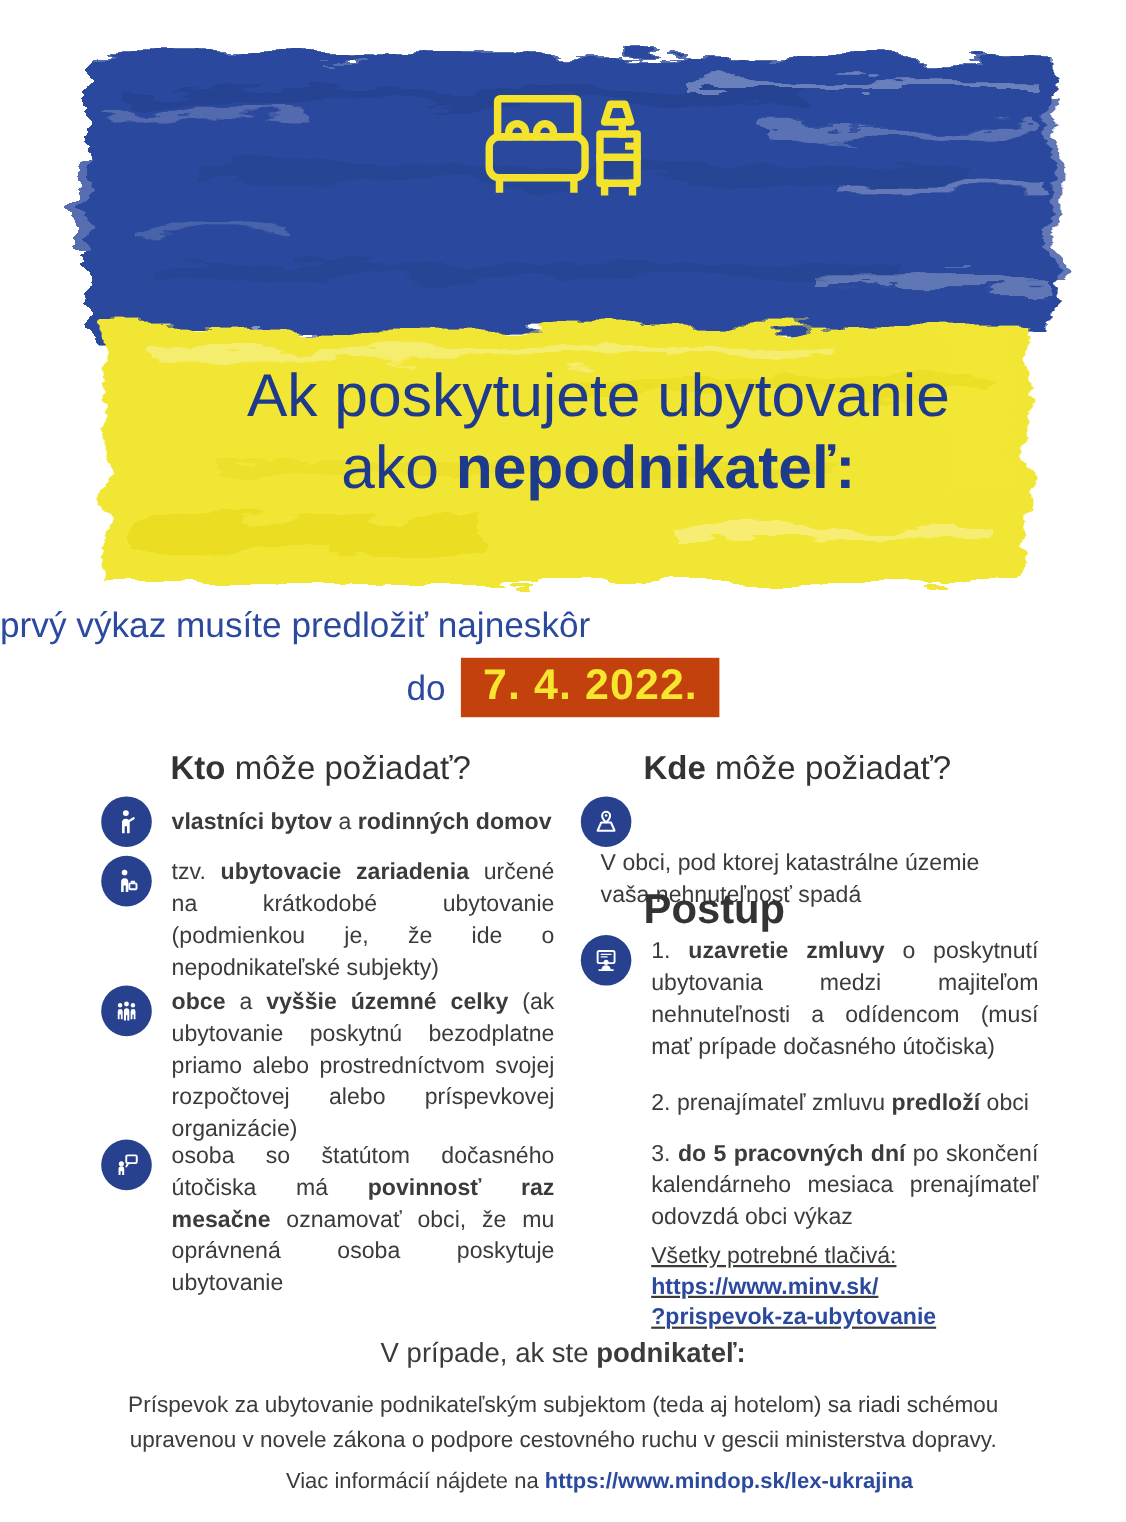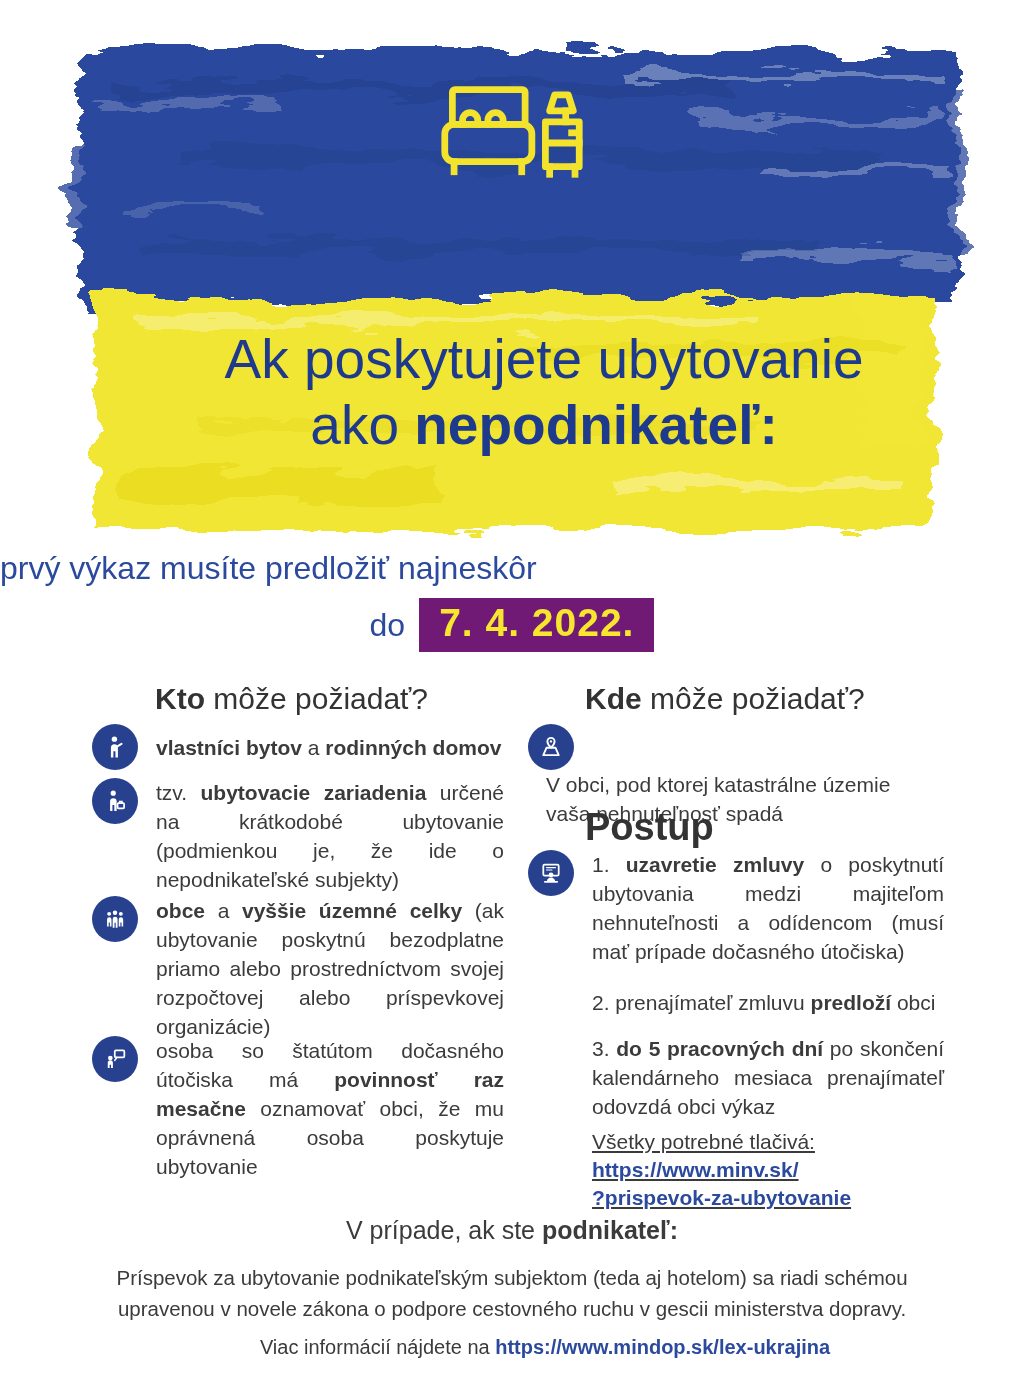--- a/index.html
+++ b/index.html
@@ -18,21 +18,21 @@
   .hdr b { font-weight:bold; }
 
   .title { left:0; top:326px; width:1024px; text-align:center; color:#1e3a8c;
            font-size:55px; line-height:66px; font-weight:normal;padding-left:32px; }
   .title b { font-weight:bold; }
 
   .deadline { left:0; top:550px; width:1024px; text-align:left; color:#2b4a9e;
               font-size:32px; }
   .date-row { left:0; top:598px; width:1024px; text-align:center; color:#2b4a9e; font-size:32px; }
   .date-row .do { vertical-align:middle; margin-right:14px; }
-  .date-box { display:inline-block; vertical-align:middle; background:#701a75; color:#f7e62e;
+  .date-box { display:inline-block; vertical-align:middle; background:#c2410c; color:#f7e62e;
               font-weight:bold; font-size:39px; padding:3px 20px 7px 20px; letter-spacing:1px; }
 
   .sec-heading { font-size:30px; color:#333333; }
   .sec-heading b { font-weight:bold; }
   .heading-kto { left:155px; top:682px; }
   .heading-kde { left:585px; top:682px; }
   .heading-postup { left:585px; top:806px; font-weight:bold; font-size:38px; color:#333333; }
 
   .row { display:flex; align-items:flex-start; }
   .row.center { align-items:center; }

